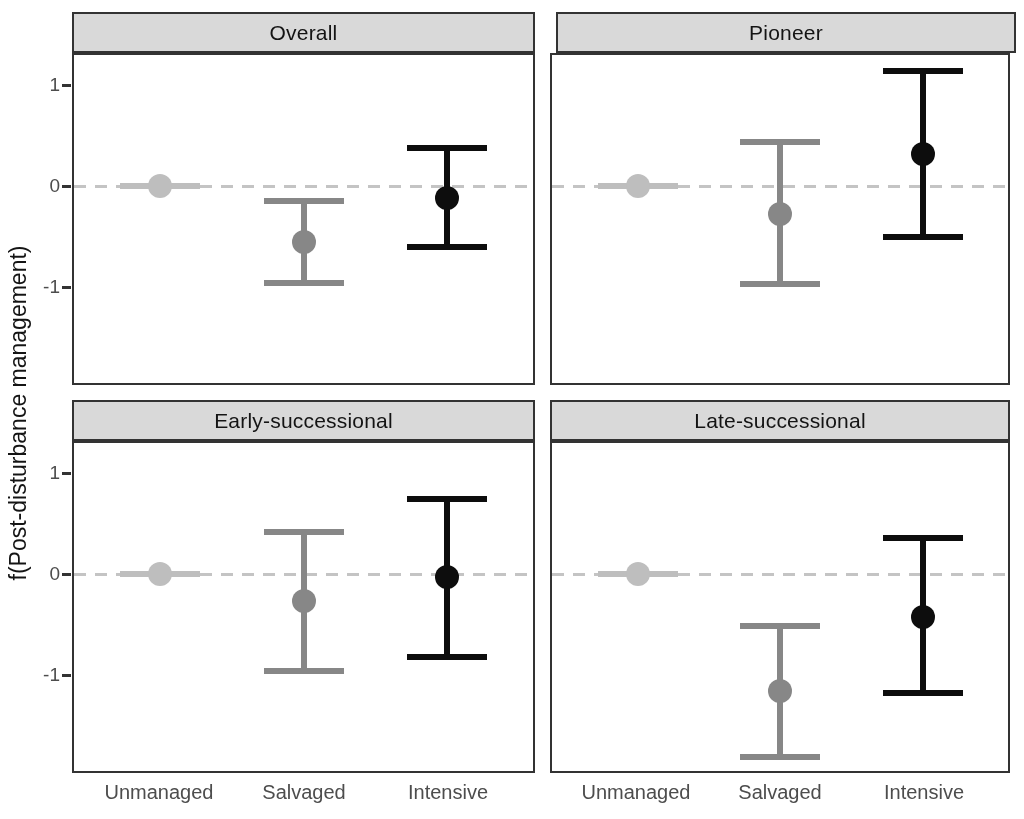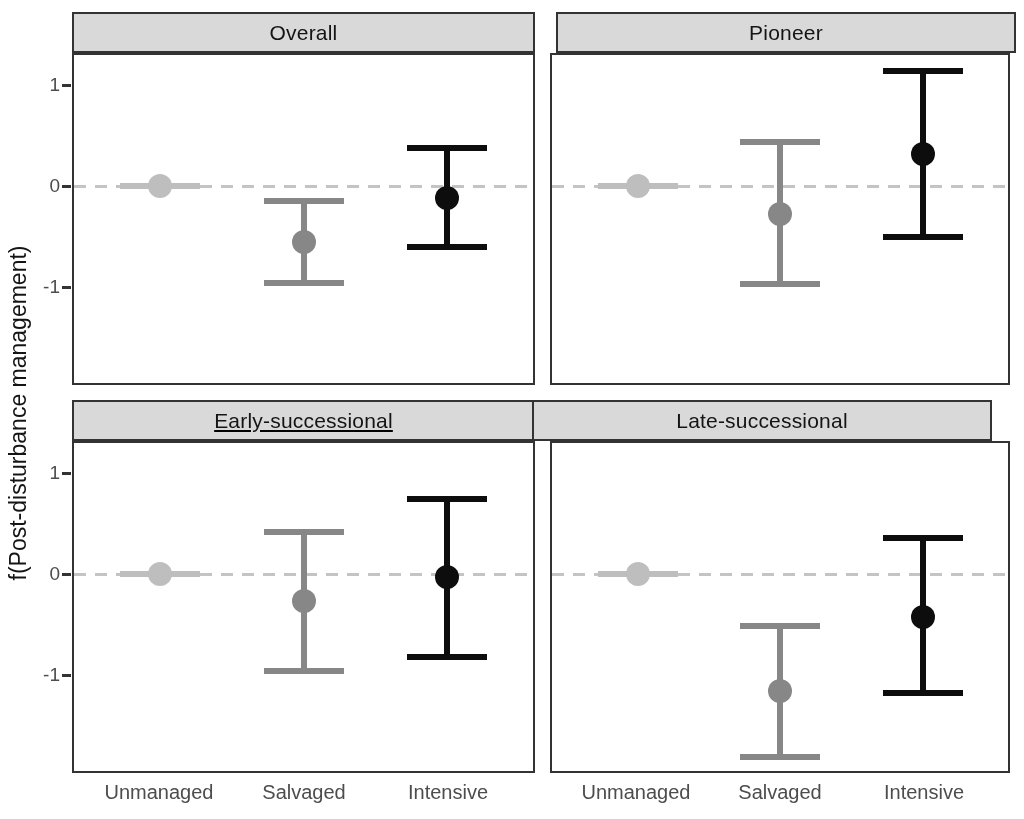--- a/index.html
+++ b/index.html
@@ -25,22 +25,22 @@
     color: #141414;
     letter-spacing: 0.2px;
   }
   .plot {
     position: absolute;
     background: #ffffff;
     border: 2px solid #333333;
   }
   .strip-tl { left: 72px;  top: 12px;  width: 463px; height: 41px; }
   .strip-tr { left: 556px; top: 12px;  width: 460px; height: 41px; }
-  .strip-bl { left: 72px;  top: 400px; width: 463px; height: 41px; text-decoration: underline; }
-  .strip-br { left: 532px; top: 400px; width: 460px; height: 41px; }
+  .strip-bl { left: 72px;  top: 400px; width: 463px; height: 41px; }
+  .strip-br { left: 550px; top: 400px; width: 460px; height: 41px; }
   .plot-tl  { left: 72px;  top: 53px;  width: 463px; height: 332px; }
   .plot-tr  { left: 550px; top: 53px;  width: 460px; height: 332px; }
   .plot-bl  { left: 72px;  top: 441px; width: 463px; height: 332px; }
   .plot-br  { left: 550px; top: 441px; width: 460px; height: 332px; }
 
   .refline {
     position: absolute;
     left: 0; right: 0;
     height: 3px;
     background: repeating-linear-gradient(90deg,

